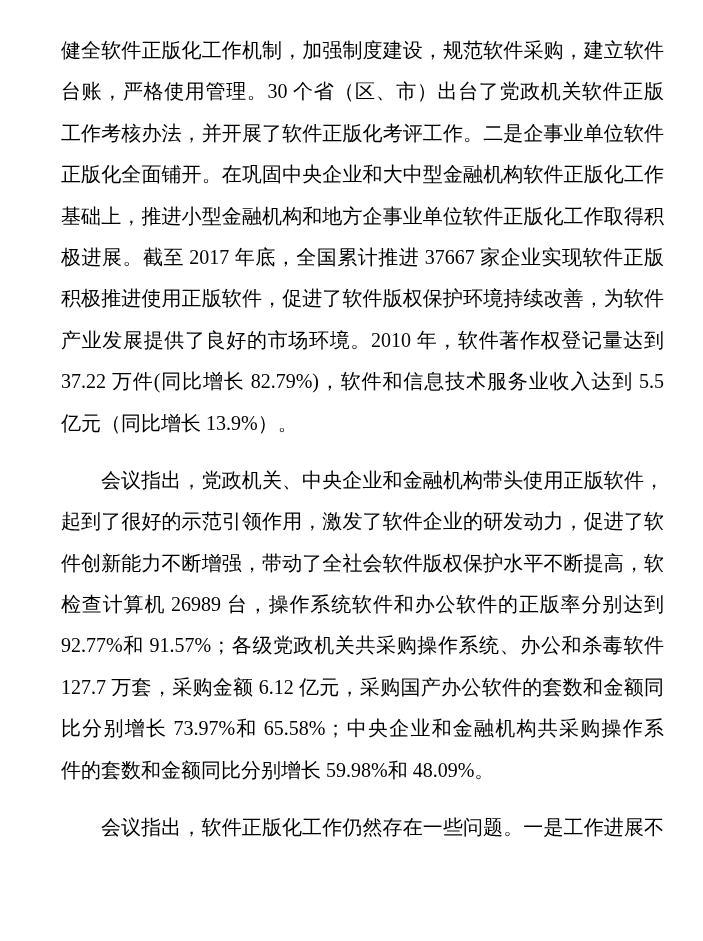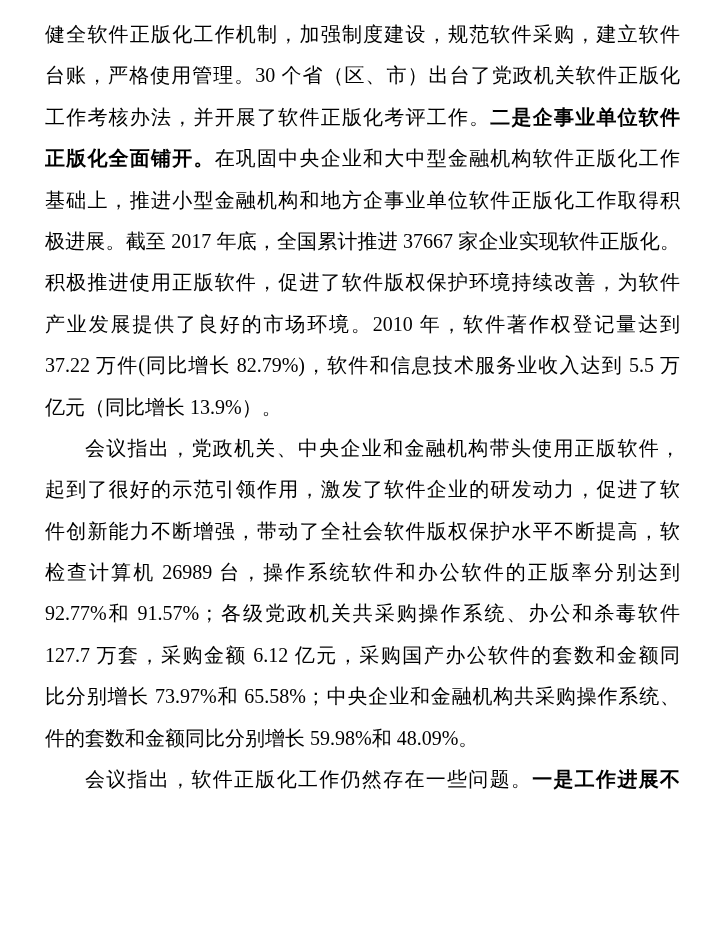--- a/index.html
+++ b/index.html
@@ -17,21 +17,21 @@
     color: #000000;
   }
   .text-block {
     position: absolute;
     left: 45px;
     top: 14px;
     width: 635px;
     font-size: 20px;
   }
   .paragraph {
-    margin: 0;
+    margin: 16px;
     padding: 0;
   }
   .line {
     height: 41.4px;
     line-height: 41.4px;
     text-align: justify;
     text-align-last: justify;
     white-space: normal;
     overflow: hidden;
   }
@@ -39,21 +39,21 @@
     text-align: left;
     text-align-last: left;
   }
   .line.indent {
     text-indent: 40px;
   }
   .run {
     font-weight: 400;
   }
   .run.bold {
-    font-weight: 700;
+    font-weight: 400;
   }
 </style>
 </head>
 <body>
 
 <div class="page">
   <div class="text-block">
       <div class="paragraph">
         <div class="line"><span class="run">健全软件正版化工作机制，加强制度建设，规范软件采购，建立软件</span></div>
         <div class="line"><span class="run">台账，严格使用管理。30 个省（区、市）出台了党政机关软件正版化</span></div>

